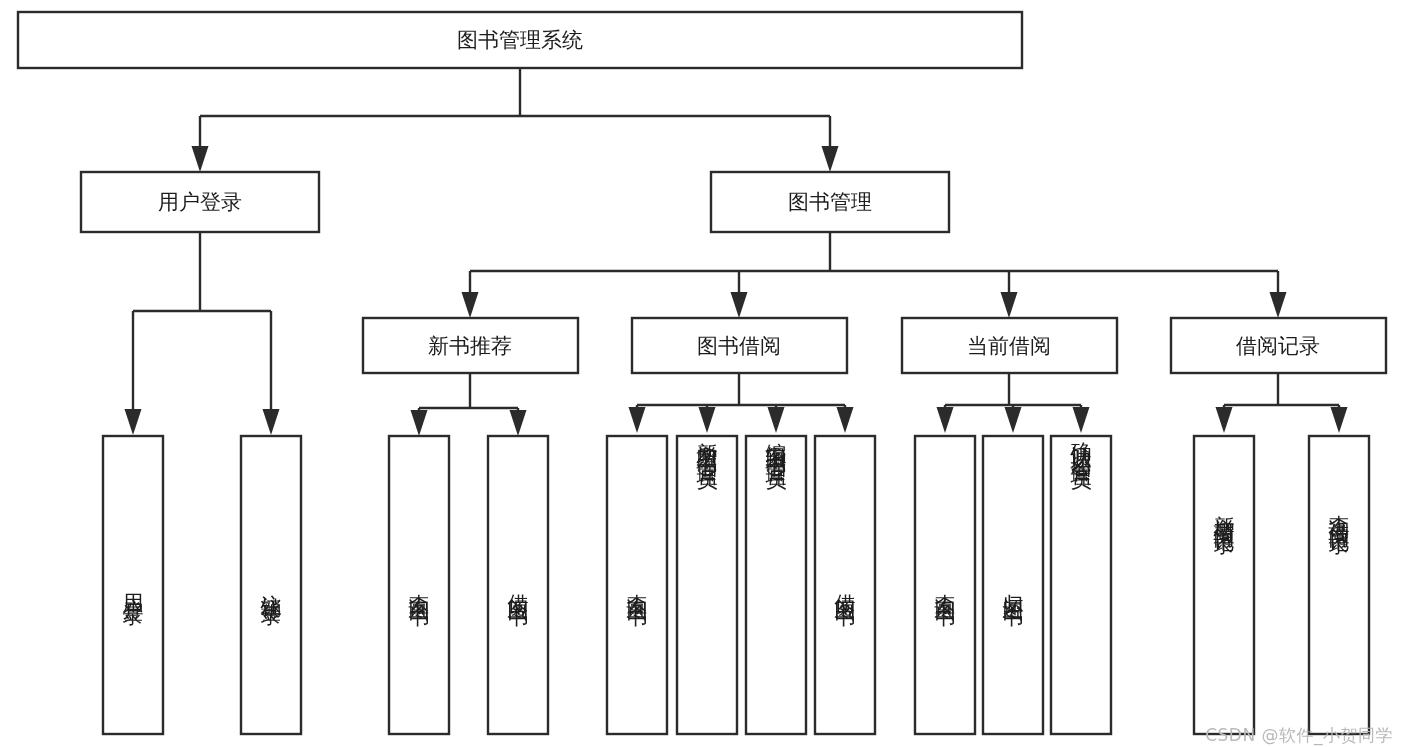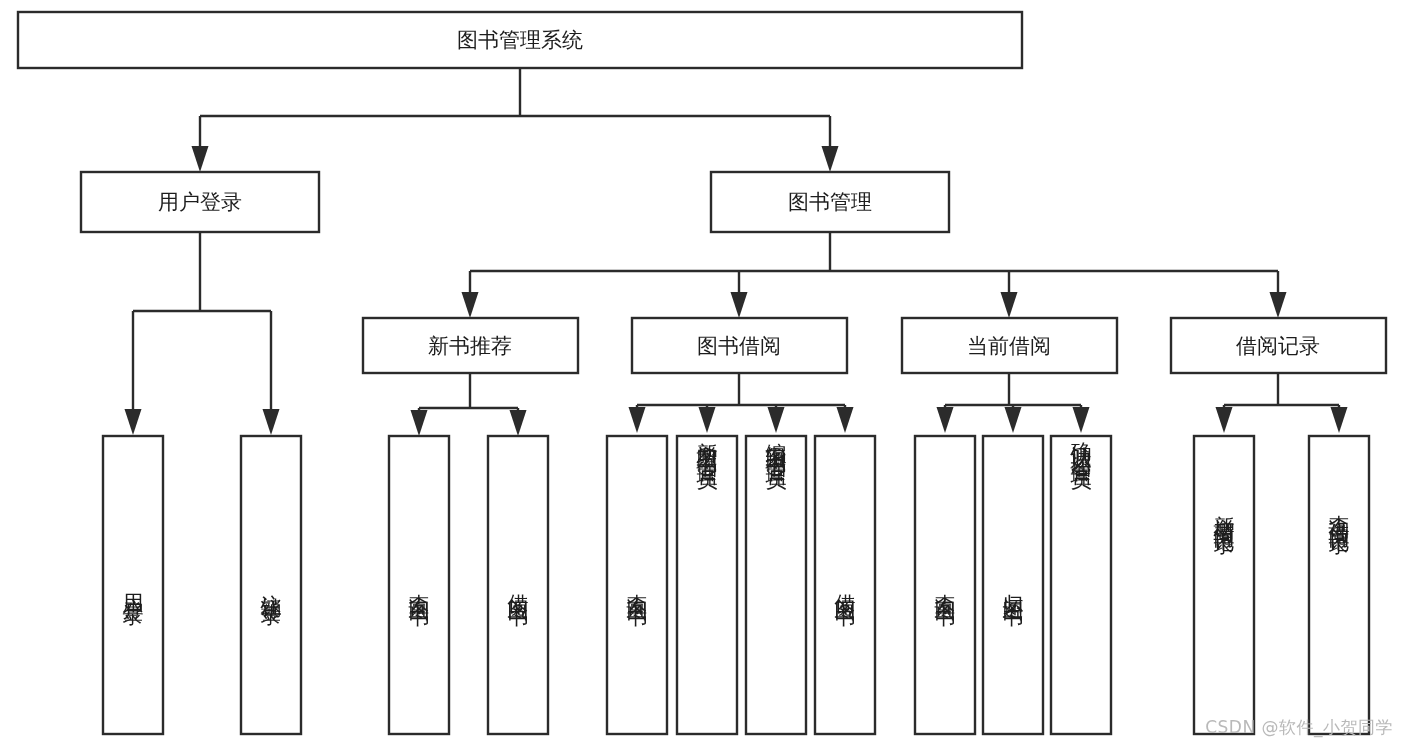--- a/index.html
+++ b/index.html
@@ -53,21 +53,21 @@
     fill: none;
     stroke-linecap: butt;
   }
   .arrow-head {
     fill: #2b2b2b;
     stroke: none;
   }
   .watermark {
     position: absolute;
     right: 12px;
-    bottom: 8px;
+    bottom: 0;
     font-family: "DejaVu Sans", "Liberation Sans", sans-serif;
     font-size: 17px;
     color: #b9b9b9;
     white-space: nowrap;
     letter-spacing: 0.5px;
   }
 </style>
 </head>
 <body>
 

